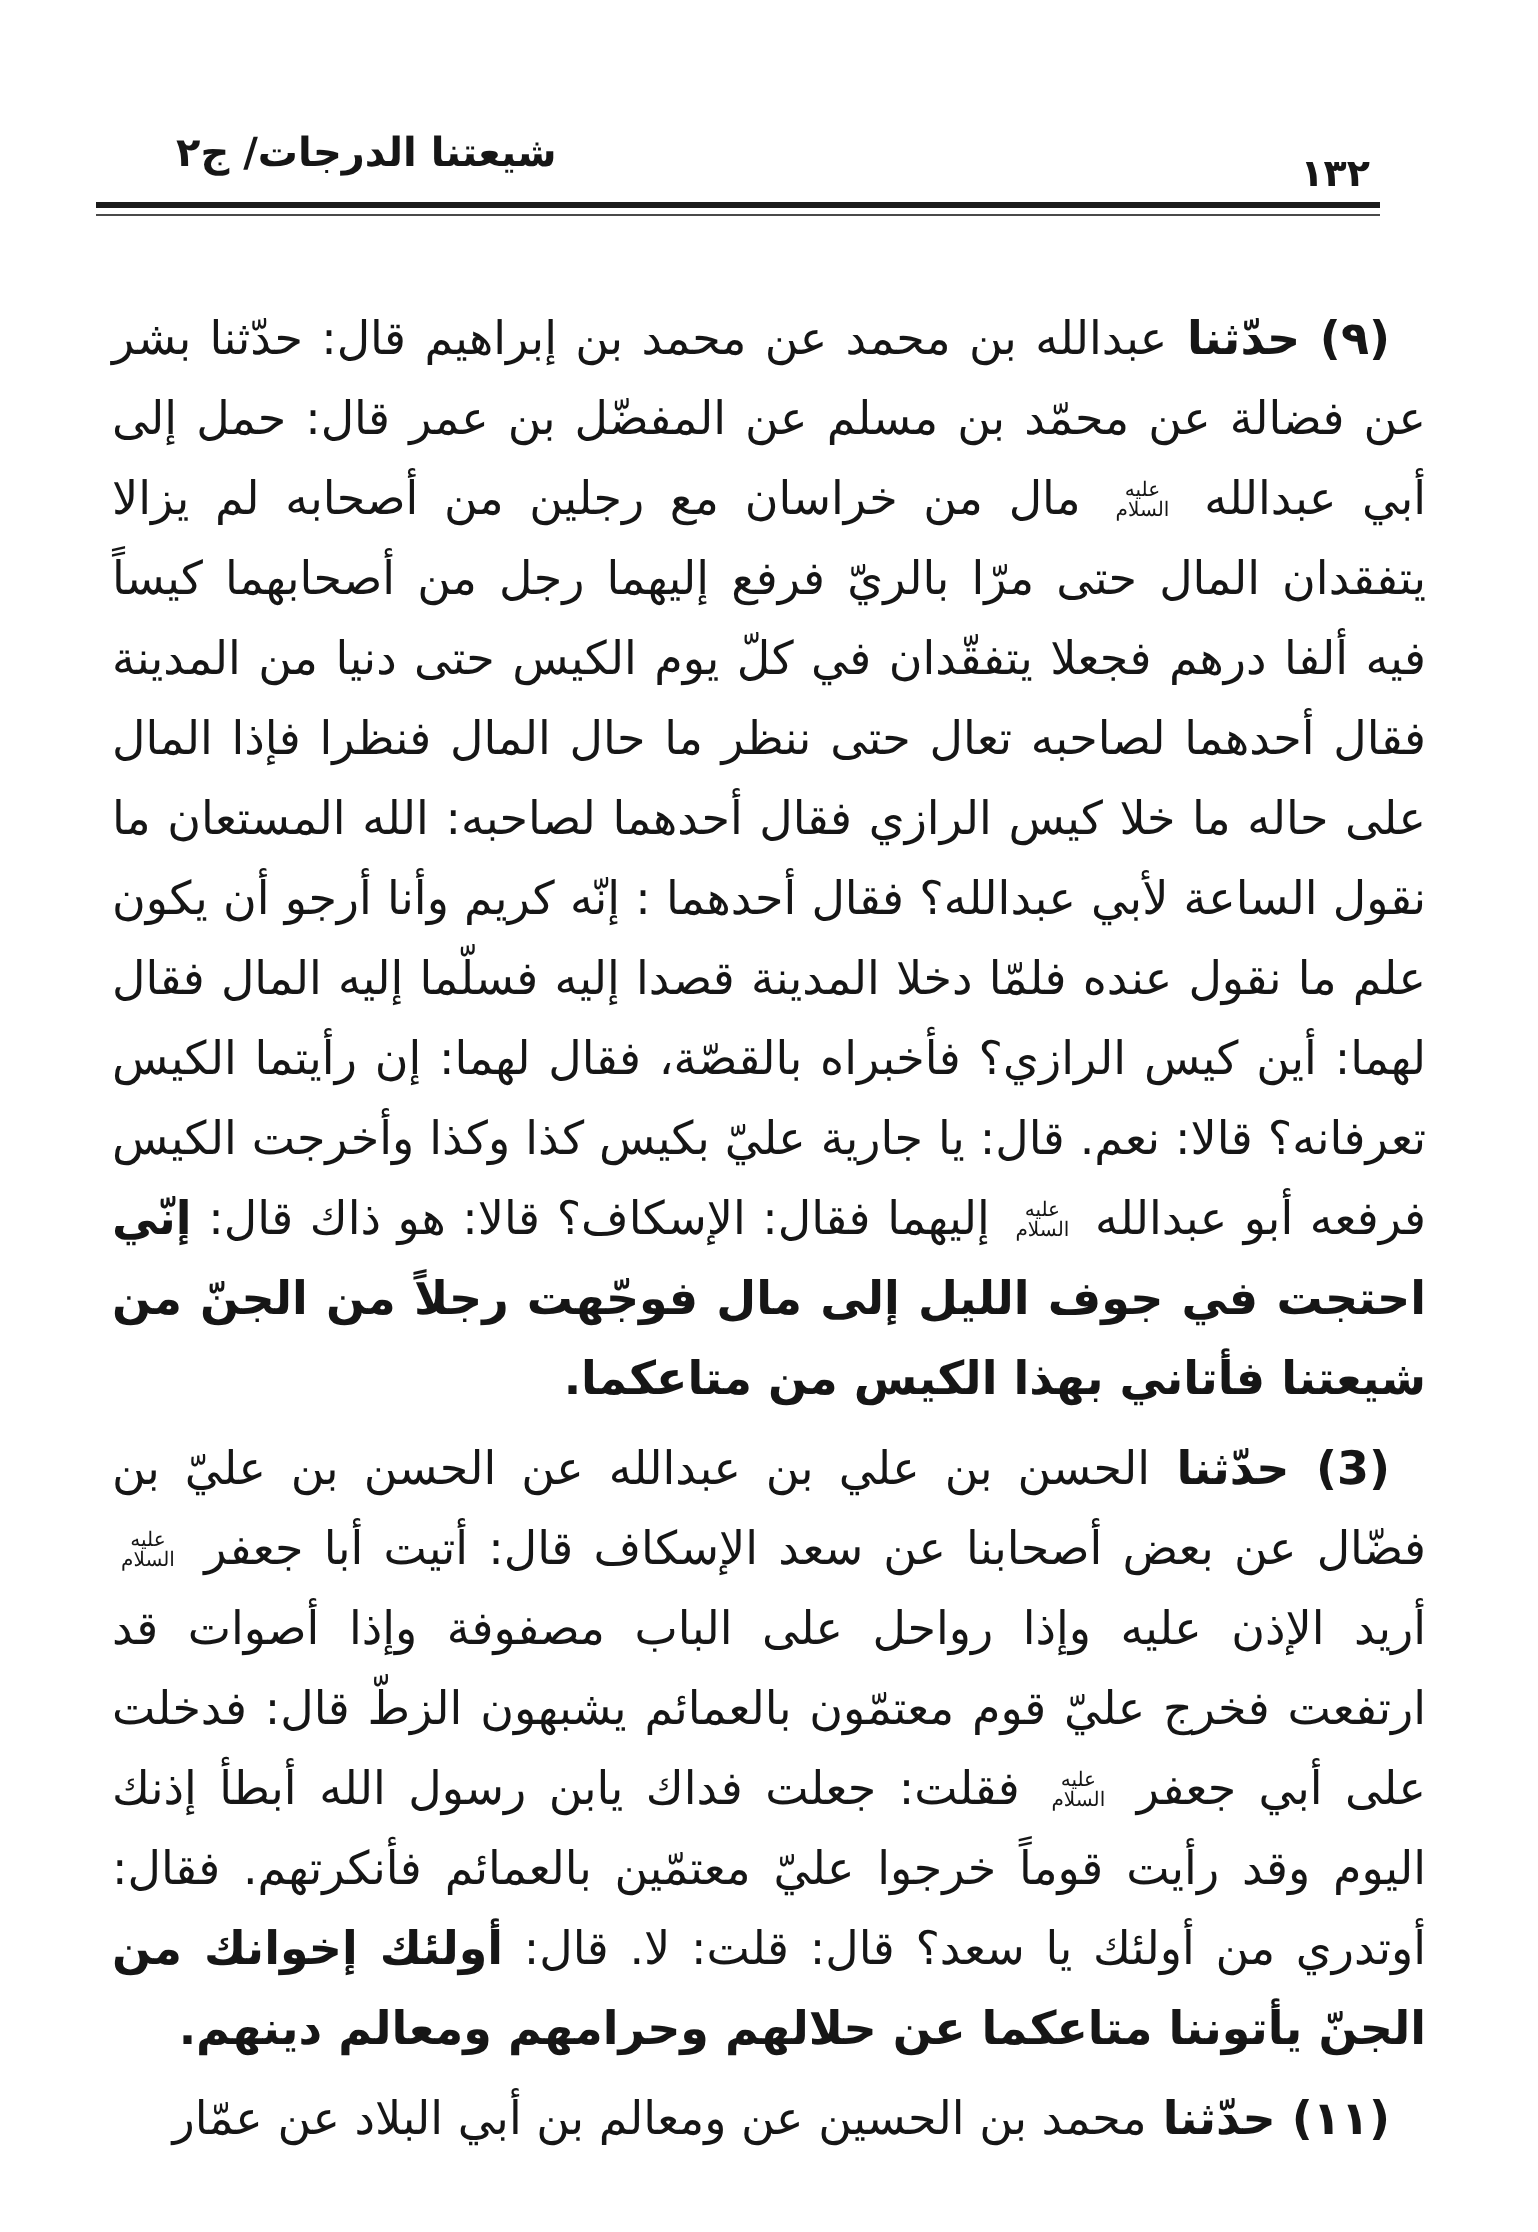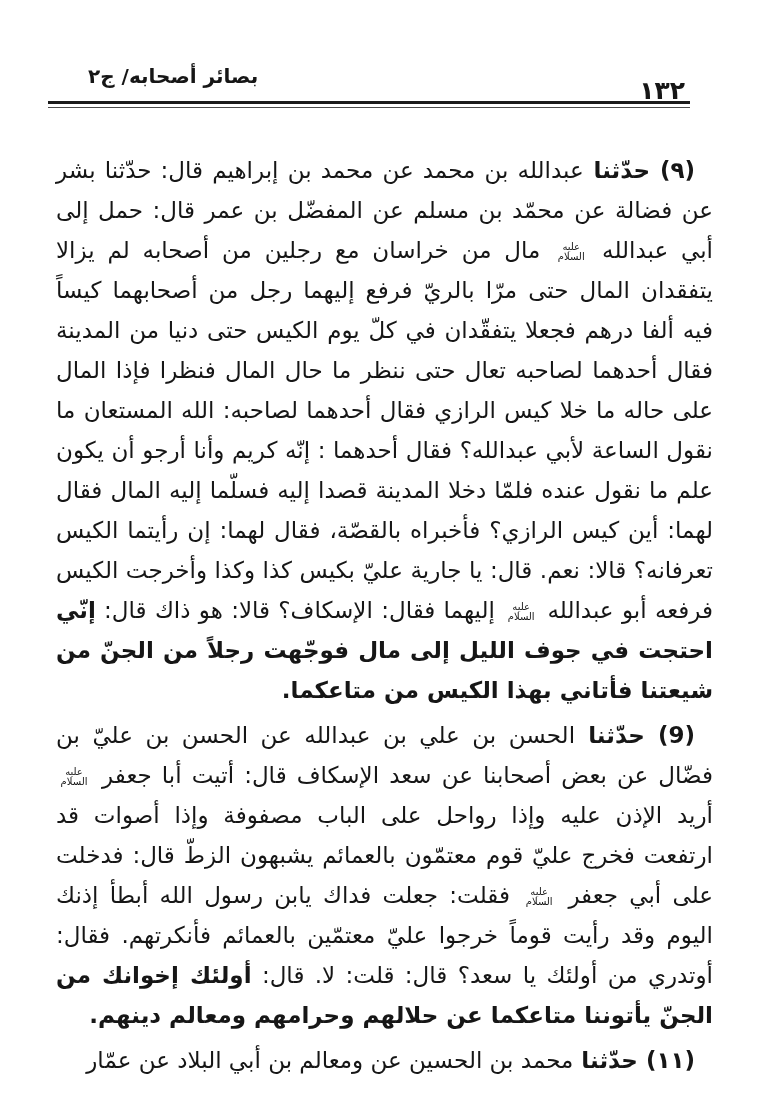--- a/index.html
+++ b/index.html
@@ -15,21 +15,21 @@
   
   .hdr-title{
     position:absolute;left:88px;top:64px;
     direction:rtl;
     font-size:20px;font-weight:bold;
     letter-spacing:0;
     white-space:nowrap;
   }
   .hdr-num{
     position:absolute;right:84px;top:76px;
-    font-size:25px;font-weight:bold;
+    font-size:19px;font-weight:bold;
     direction:rtl;
   }
   .hdr-rule{
     position:absolute;left:48px;top:101px;width:642px;
   }
   .hdr-rule .thick{height:3px;background:#1b1b1b;}
   .hdr-rule .thin{height:1px;background:#4a4a4a;margin-top:3px;}
   
   .body-text{
     position:absolute;top:150px;right:56px;width:657px;
@@ -52,41 +52,41 @@
     vertical-align:middle;
     font-weight:normal;
     text-indent:0;
   }
 </style>
 </head>
 <body>
 
 <div class="page">
 
-  <div class="hdr-title">بصائر أصحابه/ ج٢</div>
+  <div class="hdr-title">شيعتنا الدرجات/ ج٢</div>
 
   <div class="hdr-num">١٣٢</div>
 
   <div class="hdr-rule">
     <div class="thick"></div>
     <div class="thin"></div>
   </div>
 
   <div class="body-text">
 
     <p>
       <span class="run-b">(٩) حدّثنا </span><span>عبدالله بن محمد عن محمد بن إبراهيم قال: حدّثنا بشر عن فضالة عن محمّد بن مسلم عن المفضّل بن عمر قال: حمل إلى أبي عبدالله</span>
       <span class="hon">عليه السلام</span>
       <span>مال من خراسان مع رجلين من أصحابه لم يزالا يتفقدان المال حتى مرّا بالريّ فرفع إليهما رجل من أصحابهما كيساً فيه ألفا درهم فجعلا يتفقّدان في كلّ يوم الكيس حتى دنيا من المدينة فقال أحدهما لصاحبه تعال حتى ننظر ما حال المال فنظرا فإذا المال على حاله ما خلا كيس الرازي فقال أحدهما لصاحبه: الله المستعان ما نقول الساعة لأبي عبدالله؟ فقال أحدهما : إنّه كريم وأنا أرجو أن يكون علم ما نقول عنده فلمّا دخلا المدينة قصدا إليه فسلّما إليه المال فقال لهما: أين كيس الرازي؟ فأخبراه بالقصّة، فقال لهما: إن رأيتما الكيس تعرفانه؟ قالا: نعم. قال: يا جارية عليّ بكيس كذا وكذا وأخرجت الكيس فرفعه أبو عبدالله</span>
       <span class="hon">عليه السلام</span>
       <span>إليهما فقال: الإسكاف؟ قالا: هو ذاك قال: </span><span class="run-b">إنّي احتجت في جوف الليل إلى مال فوجّهت رجلاً من الجنّ من شيعتنا فأتاني بهذا الكيس من متاعكما.</span>
     </p>
 
     <p>
-      <span class="run-b">(9) حدّثنا </span><span>الحسن بن علي بن عبدالله عن الحسن بن عليّ بن فضّال عن بعض أصحابنا عن سعد الإسكاف قال: أتيت أبا جعفر</span>
+      <span class="run-b">(3) حدّثنا </span><span>الحسن بن علي بن عبدالله عن الحسن بن عليّ بن فضّال عن بعض أصحابنا عن سعد الإسكاف قال: أتيت أبا جعفر</span>
       <span class="hon">عليه السلام</span>
       <span>أريد الإذن عليه وإذا رواحل على الباب مصفوفة وإذا أصوات قد ارتفعت فخرج عليّ قوم معتمّون بالعمائم يشبهون الزطّ قال: فدخلت على أبي جعفر</span>
       <span class="hon">عليه السلام</span>
       <span>فقلت: جعلت فداك يابن رسول الله أبطأ إذنك اليوم وقد رأيت قوماً خرجوا عليّ معتمّين بالعمائم فأنكرتهم. فقال: أوتدري من أولئك يا سعد؟ قال: قلت: لا. قال: </span><span class="run-b">أولئك إخوانك من الجنّ يأتوننا متاعكما عن حلالهم وحرامهم ومعالم دينهم.</span>
     </p>
 
     <p>
       <span class="run-b">(١١) حدّثنا </span><span>محمد بن الحسين عن ومعالم بن أبي البلاد عن عمّار</span>
     </p>
 

